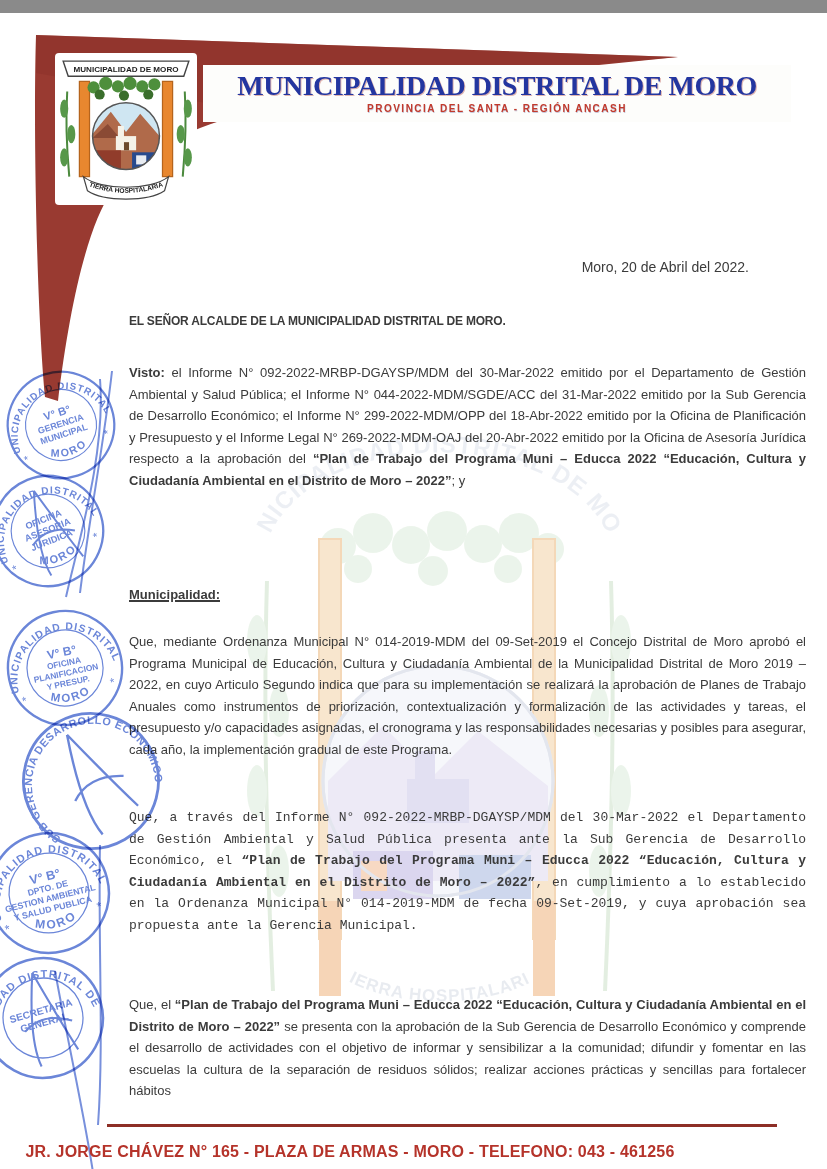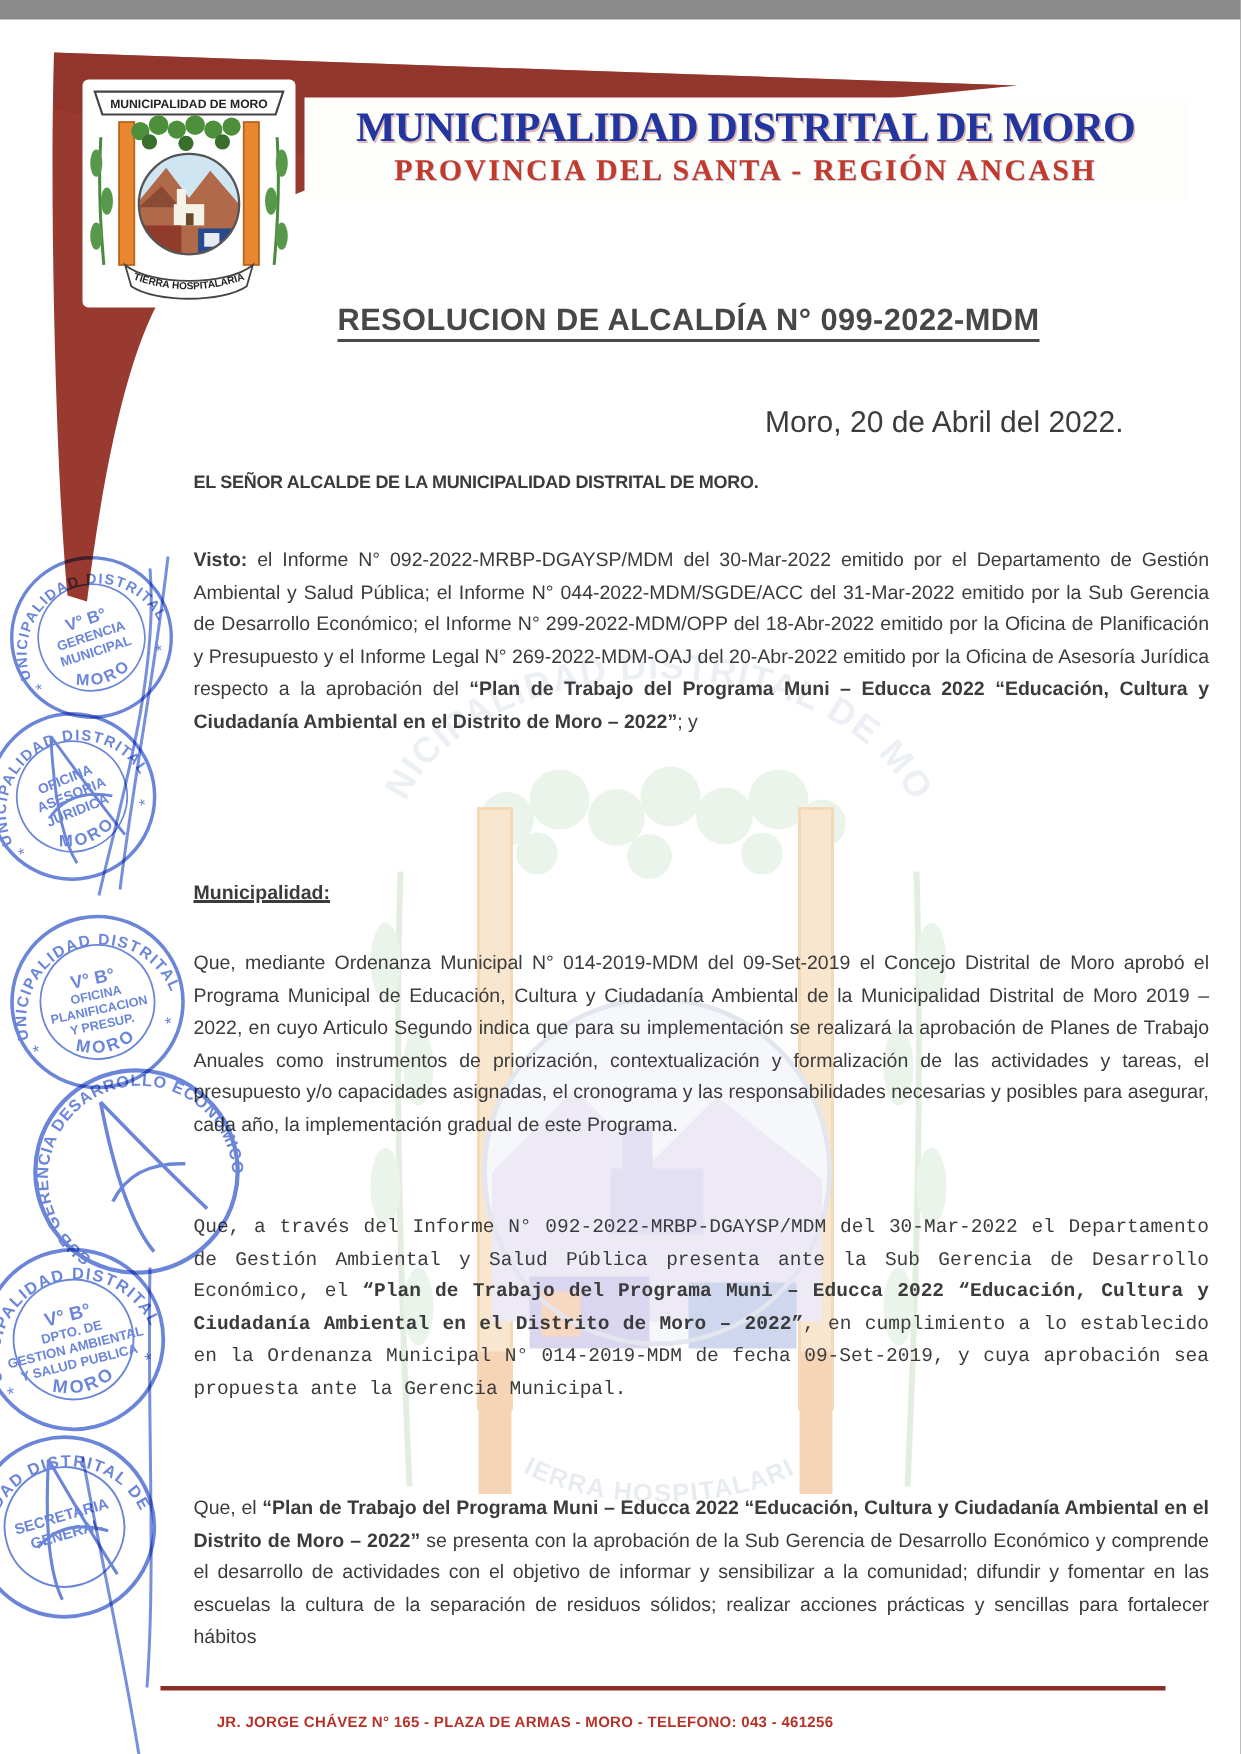--- a/index.html
+++ b/index.html
@@ -8,47 +8,47 @@
   svg{display:block;}
   
   .swoosh{position:absolute;left:0;top:0;width:827px;height:420px;pointer-events:none;}
   
   .logo-box{position:absolute;left:55px;top:40px;width:142px;height:152px;background:#fff;border-radius:4px;}
   .header-panel{position:absolute;left:203px;top:52px;width:580px;background:#fdfdfb;
                 text-align:center;padding:6px 4px 8px;}
   .header-title{font-family:"Liberation Serif",serif;font-weight:bold;font-size:28px;
                 color:var(--hblue,#2336a0);letter-spacing:-.5px;line-height:1.05;
                 text-shadow:1px 1px 0 rgba(170,50,40,.35);}
-  .header-sub{font-family:Liberation Serif, serif;font-weight:bold;font-size:20px;
+  .header-sub{font-family:Liberation Sans, sans-serif;font-weight:bold;font-size:10px;
               color:var(--hred,#c23a2c);letter-spacing:1.5px;margin-top:3px;
               text-shadow:.5px .5px 0 rgba(40,40,120,.25);}
   
   .watermark{position:absolute;left:233px;top:398px;width:412px;height:690px;opacity:.5;pointer-events:none;}
   
   .doc-title{position:absolute;left:128px;top:189px;width:662px;text-align:center;}
   .doc-title span{font-weight:bold;font-size:20.5px;color:#474747;letter-spacing:.3px;
                   border-bottom:2.5px solid #4a4a4a;padding-bottom:1px;}
-  .date-line{position:absolute;right:78px;top:258px;font-size:20px;}
+  .date-line{position:absolute;right:78px;top:246px;font-size:14px;}
   .salutation{position:absolute;left:129px;top:301px;font-size:12px;font-weight:bold;letter-spacing:-.2px;}
   .para{position:absolute;left:129px;width:677px;font-size:13px;line-height:21.6px;
         text-align:justify;color:#3b3b3b;}
   .p-visto{top:349px;}
   .p-consider{top:571px;font-weight:bold;text-decoration:underline;text-decoration-thickness:1.5px;}
   .p-a{top:618px;}
   .p-b{top:794px;font-family:Liberation Mono, monospace;}
   .p-c{top:981px;}
   .b{font-weight:bold;}
   
   .stamp-layer{position:absolute;left:0;top:0;width:827px;height:1169px;pointer-events:none;}
   .stamp{position:absolute;mix-blend-mode:multiply;opacity:.82;}
   .sig-strokes{position:absolute;left:0;top:340px;width:190px;height:829px;mix-blend-mode:multiply;opacity:.75;pointer-events:none;}
   
   .footer-line{position:absolute;left:107px;top:1111px;width:670px;height:2.5px;background:#8d2e26;}
   .footer-text{position:absolute;left:0;top:1130px;width:700px;text-align:center;
-               font-size:10px;font-weight:bold;color:var(--fred,#b5332a);letter-spacing:.2px;}
+               font-size:16px;font-weight:bold;color:var(--fred,#b5332a);letter-spacing:.2px;}
 </style>
 </head>
 <body>
 
 <div class="page">
 
   <svg class="swoosh" viewBox="0 0 827 420" aria-hidden="true">
     <path d="M36,22 L678,44 L500,62 C380,74 300,86 240,102
              C185,117 140,140 112,178 C88,212 70,290 58,388
              L45,384 C37,300 33,120 36,22 Z" fill="#993a31"></path>
@@ -161,23 +161,20 @@
     <rect x="174" y="368" width="62" height="44" fill="#c7c2e6"></rect>
     <rect x="120" y="440" width="80" height="48" fill="#b9aee0"></rect>
     <rect x="226" y="444" width="72" height="44" fill="#9fb0dd"></rect>
     <rect x="128" y="450" width="26" height="30" fill="#f0b489"></rect>
     <circle cx="205" cy="370" r="115" fill="none" stroke="#c8cede" stroke-width="3"></circle>
     <text font-size="17" font-weight="bold" fill="#d3d9e3" letter-spacing="1">
       <textPath href="#wmArcB" startOffset="50%" text-anchor="middle">TIERRA HOSPITALARIA</textPath>
     </text>
   </svg>
 
-  <div class="doc-title">
-    <span>RESOLUCION DE ALCALDÍA N° 099-2022-MDM</span>
-  </div>
 
   <div class="date-line">Moro, 20 de Abril del 2022.</div>
 
   <div class="salutation">EL SEÑOR ALCALDE DE LA MUNICIPALIDAD DISTRITAL DE MORO.</div>
 
   <div class="para p-visto"><span class="b">Visto: </span><span>el Informe N° 092-2022-MRBP-DGAYSP/MDM del 30-Mar-2022 emitido por el Departamento de Gestión Ambiental y Salud Pública; el Informe N° 044-2022-MDM/SGDE/ACC del 31-Mar-2022 emitido por la Sub Gerencia de Desarrollo Económico; el Informe N° 299-2022-MDM/OPP del 18-Abr-2022 emitido por la Oficina de Planificación y Presupuesto y el Informe Legal N° 269-2022-MDM-OAJ del 20-Abr-2022 emitido por la Oficina de Asesoría Jurídica respecto a la aprobación del </span><span class="b">“Plan de Trabajo del Programa Muni – Educca 2022 “Educación, Cultura y Ciudadanía Ambiental en el Distrito de Moro – 2022”</span><span>; y</span></div>
 
   <div class="para p-consider">Municipalidad:</div>
 
   <div class="para p-a"><span>Que, mediante Ordenanza Municipal N° 014-2019-MDM del 09-Set-2019 el Concejo Distrital de Moro aprobó el Programa Municipal de Educación, Cultura y Ciudadanía Ambiental de la Municipalidad Distrital de Moro 2019 – 2022, en cuyo Articulo Segundo indica que para su implementación se realizará la aprobación de Planes de Trabajo Anuales como instrumentos de priorización, contextualización y formalización de las actividades y tareas, el presupuesto y/o capacidades asignadas, el cronograma y las responsabilidades necesarias y posibles para asegurar, cada año, la implementación gradual de este Programa.</span></div>

